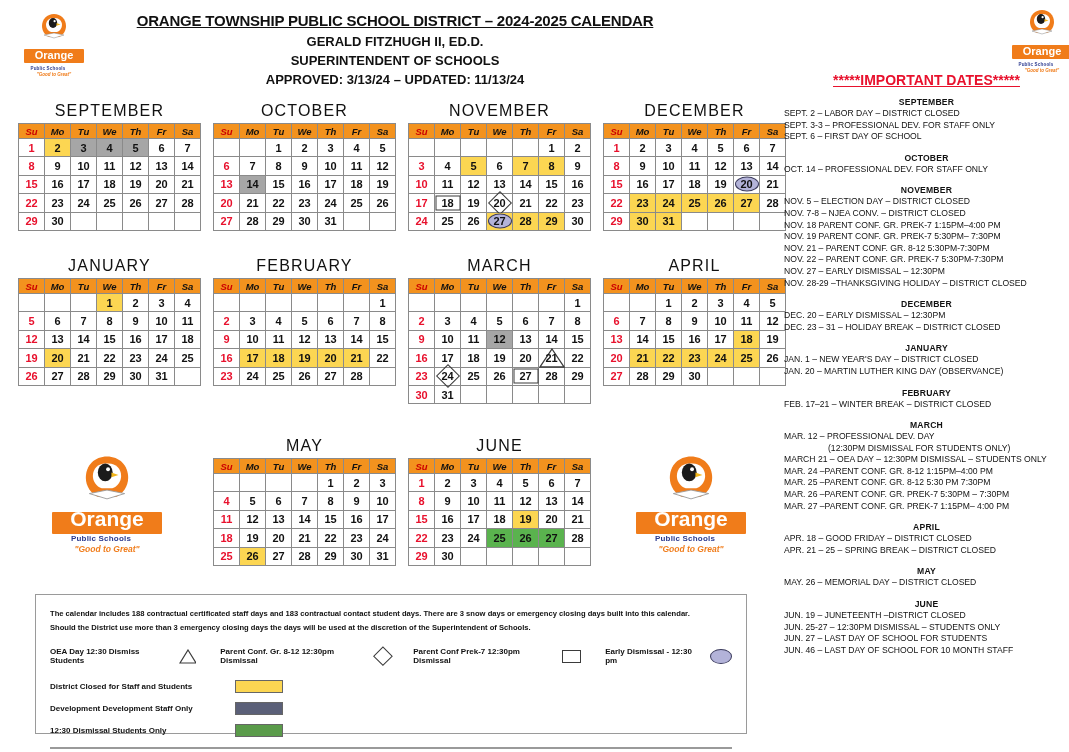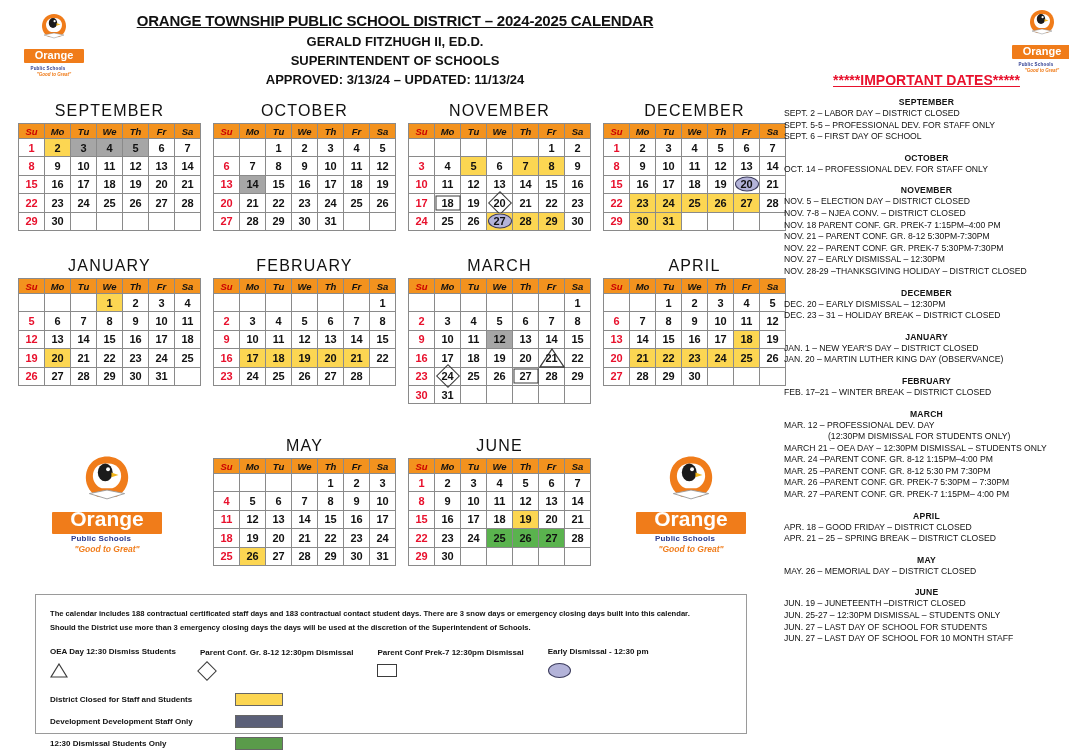--- a/index.html
+++ b/index.html
@@ -113,21 +113,21 @@
     border:1px solid #9a9a9a; background:#fff;
   }
   .legend-para {
     font-size:7.6px; line-height:14px; color:#111;
     padding:12px 14px 0 14px; font-weight:bold;
   }
   .legend-row1 {
     display:flex; align-items:center; gap:10px;
     padding:12px 0 0 14px; font-size:8px; font-weight:bold;
   }
-  .legend-row1 .item { display:flex; align-items:flex-start; gap:7px; margin-right:14px;flex-direction:column; }
+  .legend-row1 .item { display:flex; align-items:center; gap:7px; margin-right:14px; }
   .sw-oval { width:23px; height:15px; border:1.3px solid #3b3b5c; border-radius:50%; background:#b3b3d9; }
   .sw-rect { width:20px; height:13px; border:1.3px solid #3b3b3b; }
   .sw-diamond { width:14px; height:14px; border:1.3px solid #3b3b3b; transform:rotate(45deg); }
   .legend-colors { margin-top:10px; padding-left:14px; }
   .legend-crow { display:flex; align-items:center; height:22px; font-size:8px; font-weight:bold; }
   .legend-crow .lbl { width:185px; }
   .chip { width:48px; height:13px; border:1px solid #666; }
   .legend-rule { margin:6px 14px 0 14px; height:2px; background:#9a9a9a; }
 </style>
 </head>
@@ -852,28 +852,29 @@
       <div class="logo-sub">Public Schools</div>
       <div class="logo-sub2">"Good to Great"</div>
     </div>
   </div>
 
   <div class="important">
     <div class="important-title">*****IMPORTANT DATES*****</div>
     <div id="important-host">
         <div class="imp-month">SEPTEMBER</div>
         <div class="imp-line">SEPT.  2 – LABOR DAY – DISTRICT CLOSED</div>
-        <div class="imp-line">SEPT. 5-5 – PROFESSIONAL DEV. FOR STAFF ONLY</div>
+        <div class="imp-line">SEPT. 3-3 – PROFESSIONAL DEV. FOR STAFF ONLY</div>
         <div class="imp-line">SEPT. 6 – FIRST DAY OF SCHOOL</div>
         <div class="imp-month">OCTOBER</div>
         <div class="imp-line">OCT. 14 – PROFESSIONAL DEV. FOR STAFF ONLY</div>
         <div class="imp-month">NOVEMBER</div>
         <div class="imp-line">NOV. 5 – ELECTION DAY – DISTRICT CLOSED</div>
         <div class="imp-line">NOV. 7-8 – NJEA CONV. – DISTRICT CLOSED</div>
         <div class="imp-line">NOV. 18 PARENT CONF. GR. PREK-7 1:15PM–4:00 PM</div>
+        <div class="imp-line">NOV. 19 PARENT CONF. GR. PREK-7 5:30PM– 7:30PM</div>
         <div class="imp-line">NOV. 21 – PARENT CONF. GR. 8-12 5:30PM-7:30PM</div>
         <div class="imp-line">NOV. 22 – PARENT CONF. GR. PREK-7 5:30PM-7:30PM</div>
         <div class="imp-line">NOV. 27 – EARLY DISMISSAL – 12:30PM</div>
         <div class="imp-line">NOV. 28-29 –THANKSGIVING HOLIDAY – DISTRICT CLOSED</div>
         <div class="imp-month">DECEMBER</div>
         <div class="imp-line">DEC. 20 – EARLY DISMISSAL – 12:30PM</div>
         <div class="imp-line">DEC. 23 – 31 – HOLIDAY BREAK – DISTRICT CLOSED</div>
         <div class="imp-month">JANUARY</div>
         <div class="imp-line">JAN. 1 – NEW YEAR'S DAY – DISTRICT CLOSED</div>
         <div class="imp-line">JAN. 20 – MARTIN LUTHER KING DAY (OBSERVANCE)</div>
@@ -889,21 +890,21 @@
         <div class="imp-line">MAR. 27 –PARENT CONF. GR. PREK-7 1:15PM– 4:00 PM</div>
         <div class="imp-month">APRIL</div>
         <div class="imp-line">APR. 18 – GOOD FRIDAY – DISTRICT CLOSED</div>
         <div class="imp-line">APR. 21 – 25 – SPRING BREAK – DISTRICT CLOSED</div>
         <div class="imp-month">MAY</div>
         <div class="imp-line">MAY. 26 – MEMORIAL DAY – DISTRICT CLOSED</div>
         <div class="imp-month">JUNE</div>
         <div class="imp-line">JUN. 19 – JUNETEENTH –DISTRICT CLOSED</div>
         <div class="imp-line">JUN. 25-27 – 12:30PM DISMISSAL – STUDENTS ONLY</div>
         <div class="imp-line">JUN. 27 – LAST DAY OF SCHOOL FOR STUDENTS</div>
-        <div class="imp-line">JUN. 27 – LAST DAY OF SCHOOL FOR 10 MONTH STAFF</div>
+        <div class="imp-line">JUN. 46 – LAST DAY OF SCHOOL FOR 10 MONTH STAFF</div>
       </div>
   </div>
 
   <div class="legend">
     <div class="legend-para">
       <div>The calendar includes 188 contractual certificated staff days and 183 contractual contact student days. There are 3 snow days or emergency closing days built into this calendar.</div>
       <div>Should the District use more than 3 emergency closing days the days will be used at the discretion of the Superintendent of Schools.</div>
     </div>
     <div class="legend-row1" id="legend-shapes-host">
         <div class="item">

